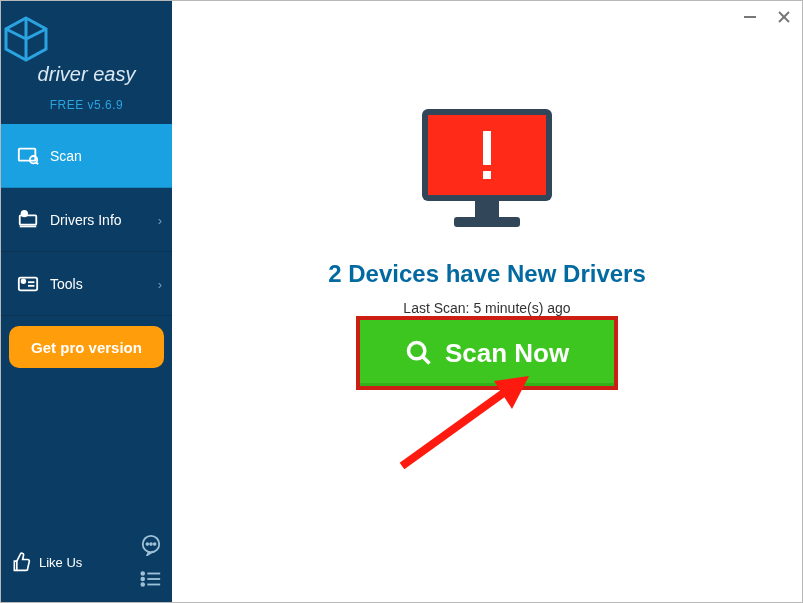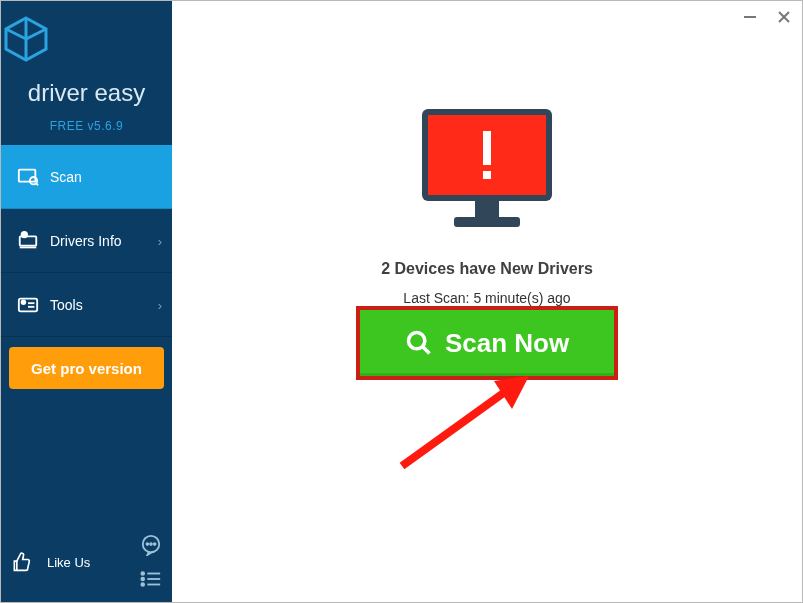--- a/index.html
+++ b/index.html
@@ -61,35 +61,35 @@
 }
 .pro-button {
   margin: 10px 8px;
   height: 42px;
   background: #ff9d0b;
   border: none;
   color: #fff;
   font-size: 15px;
   font-weight: bold;
   cursor: pointer;
-  border-radius: 4px;
+  border-radius: 10px;
 }
 .sidebar-footer {
   margin-top: auto;
   padding: 8px 10px 12px;
   display: flex;
   align-items: center;
   justify-content: space-between;
 }
 .likeus {
   display: flex;
   align-items: center;
   font-size: 13px;
   cursor: pointer;
-  gap: 16px;
+  gap: 8px;
 }
 .right-icons {
   display: flex;
   flex-direction: column;
   gap: 12px;
   align-items: center;
 }
 .footer-icon {
   width: 22px; height: 22px;
   cursor: pointer;
@@ -114,23 +114,23 @@
   color: #888;
 }
 .content {
   display: flex;
   flex-direction: column;
   align-items: center;
   padding-top: 100px;
 }
 .monitor { margin-bottom: 24px; }
 .headline {
-  font-size: 16px;
+  font-size: 24px;
   font-weight: bold;
-  color: #404040;
+  color: #0369a1;
   margin-bottom: 12px;
   text-align: right;
 }
 .lastscan {
   font-size: 14px;
   color: #333;
 }
 .scan-btn {
   position: relative;
   width: 262px;
@@ -165,21 +165,21 @@
 
   <aside class="sidebar">
 
     <div class="logo-block">
       <svg width="50" height="48" viewBox="0 0 50 48">
         <g fill="none" stroke="#2aa3e0" stroke-width="3">
           <path d="M25 3 L45 14 L45 34 L25 45 L5 34 L5 14 Z"></path>
           <path d="M25 3 L25 24 L45 14 M25 24 L5 14 M25 24 L25 45"></path>
         </g>
       </svg>
-      <div style="font-size:24px;color:#dbe9f3;margin-top:16px;font-weight:300;">driver easy</div>
+      <div style="font-size:20px;color:#dbe9f3;margin-top:0;font-style:italic;font-weight:300;">driver easy</div>
       <div class="version">FREE v5.6.9</div>
     </div>
 
     <nav class="nav">
       <div class="nav-item active">
         <span class="icon">
           <svg width="22" height="22" viewBox="0 0 24 24" fill="none" stroke="#fff" stroke-width="2">
             <rect x="2" y="4" width="18" height="13" rx="1"></rect>
             <circle cx="18" cy="16" r="4"></circle>
             <line x1="21" y1="19" x2="23" y2="21"></line>

